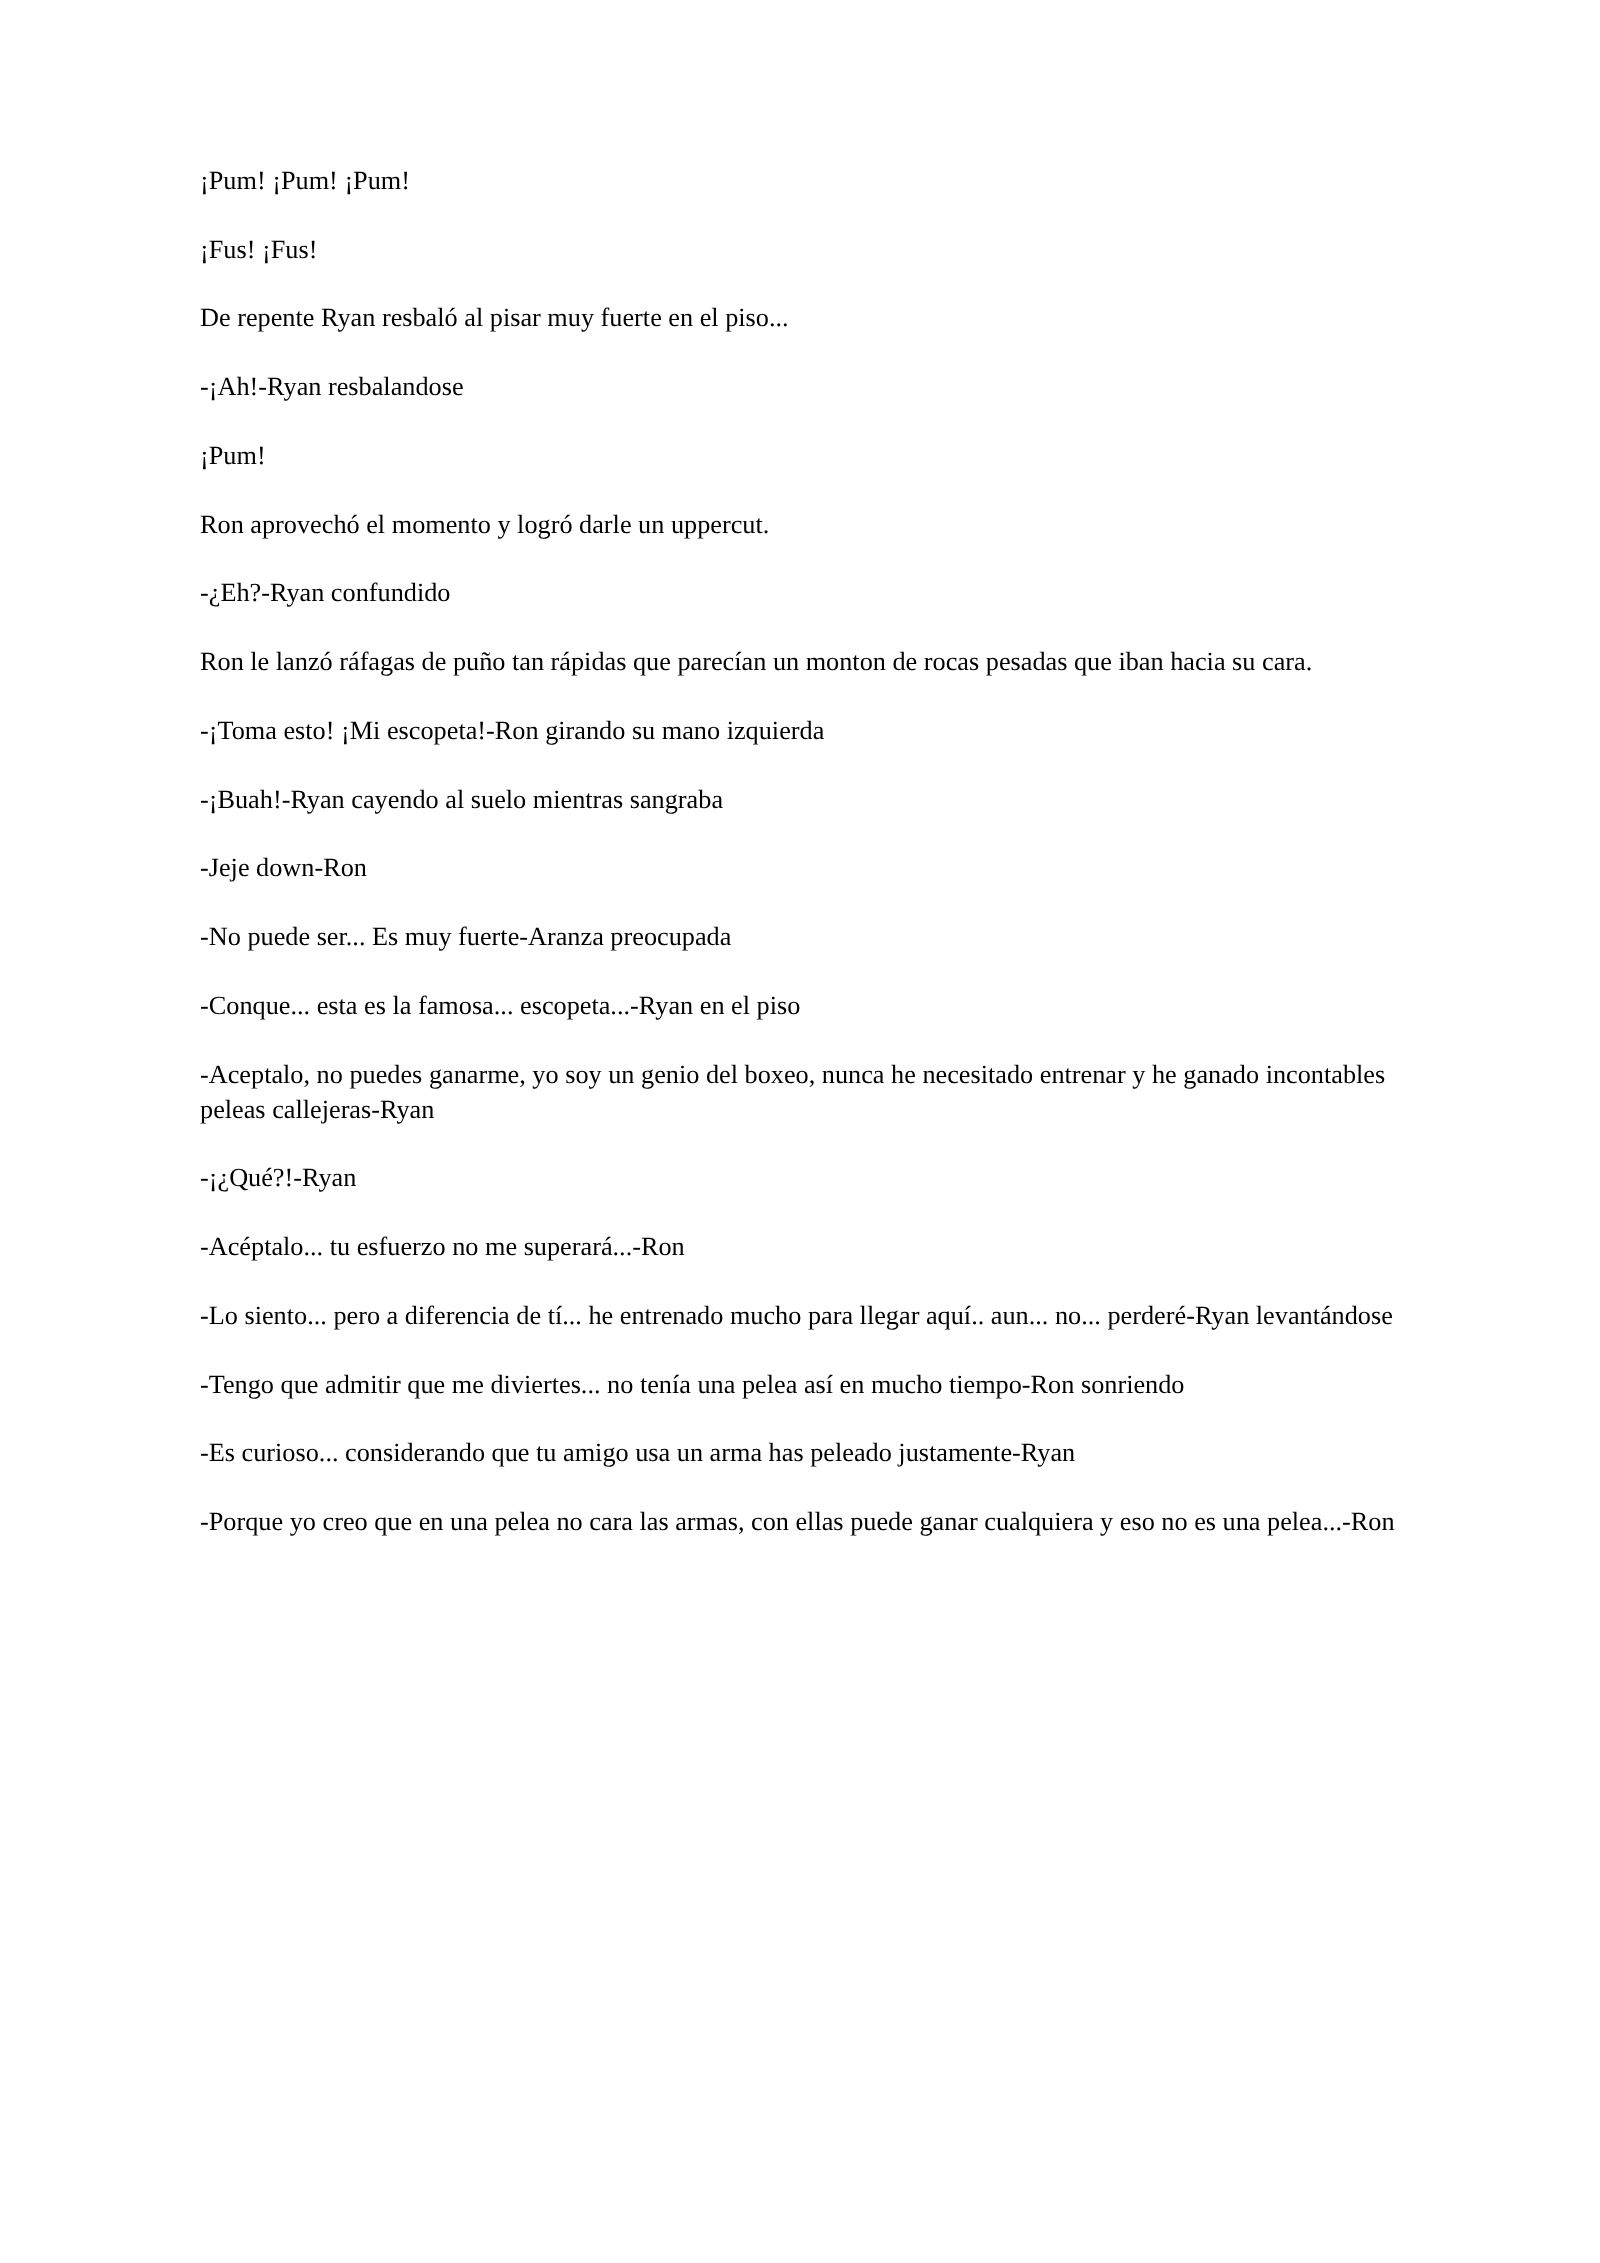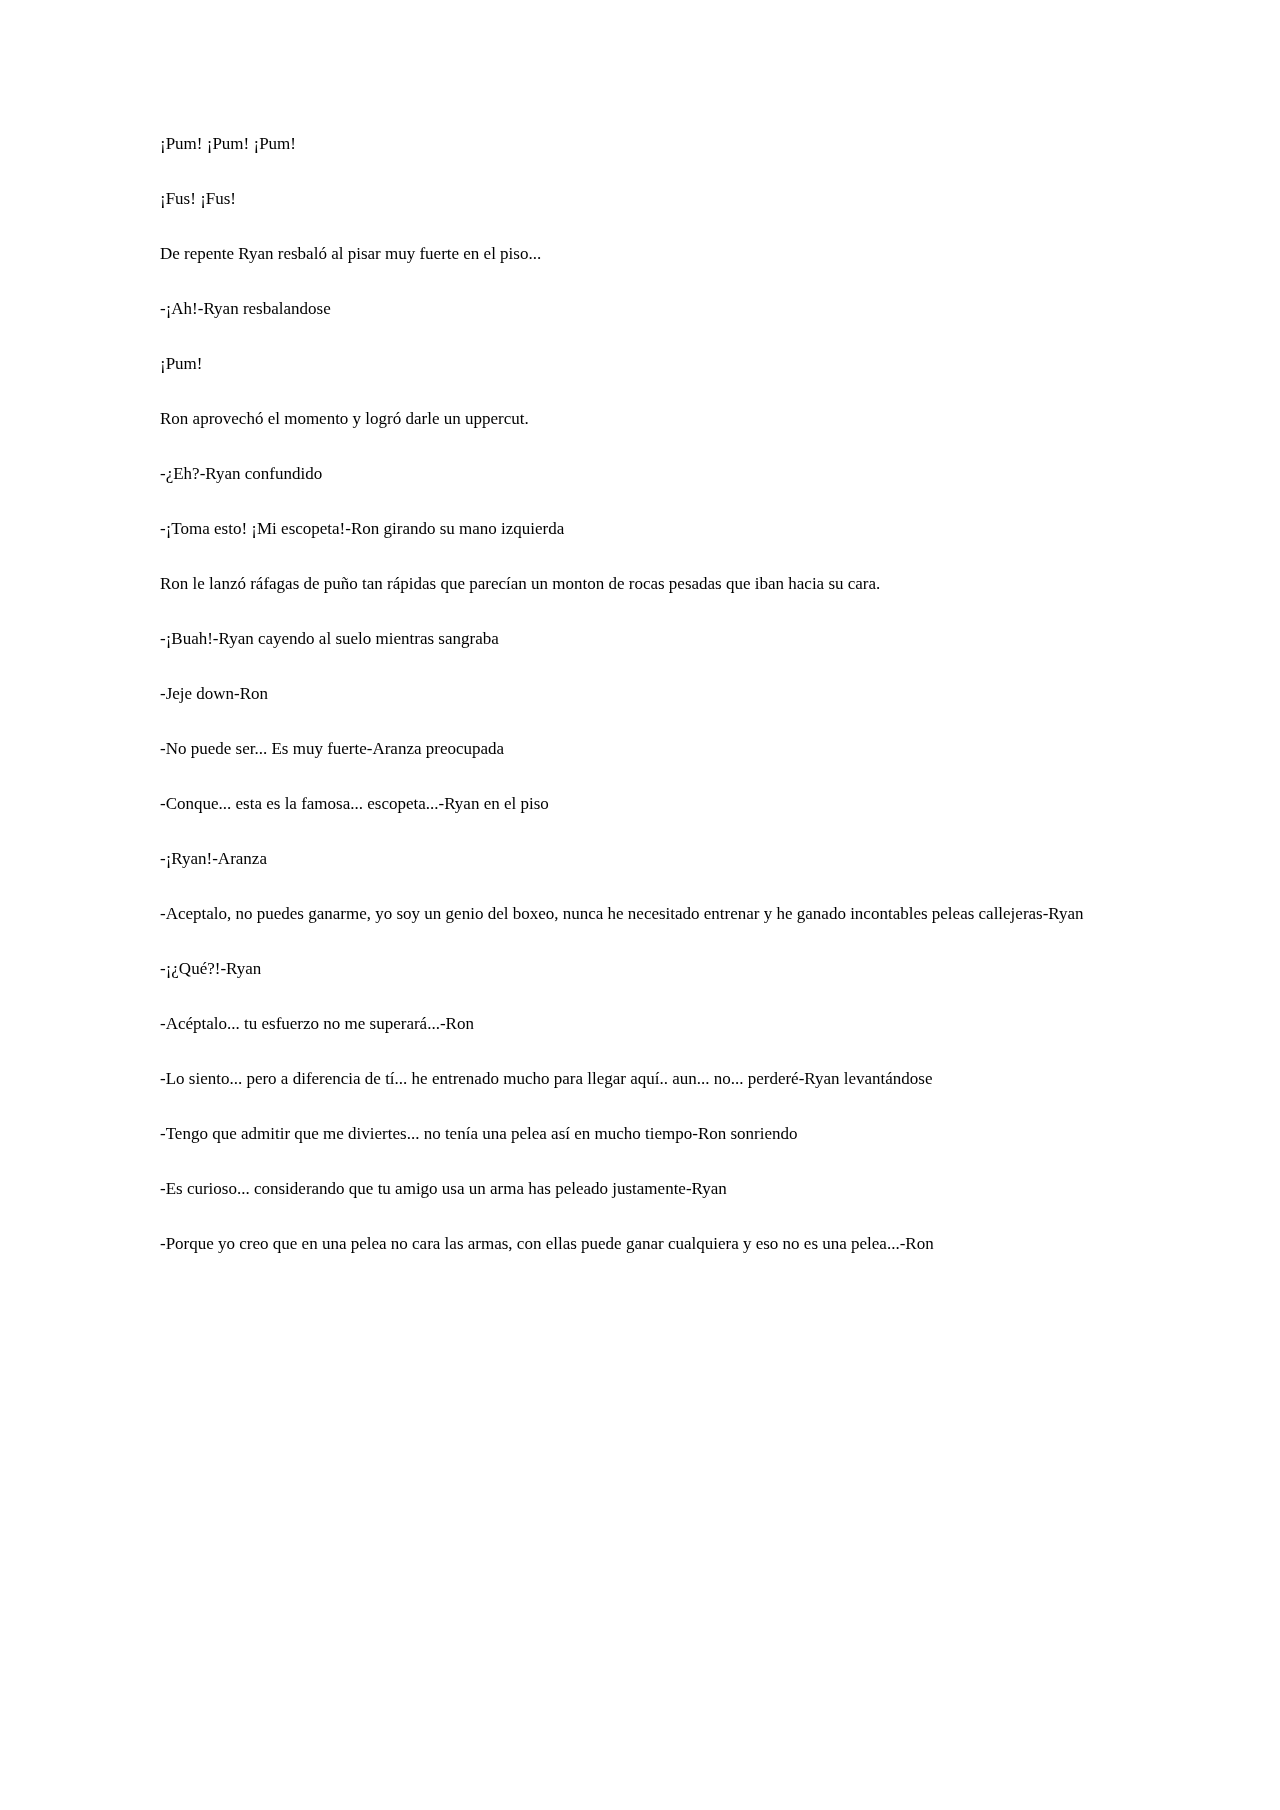--- a/index.html
+++ b/index.html
@@ -14,21 +14,21 @@
     background: #ffffff;
     box-sizing: border-box;
     overflow: hidden;
   }
   .content {
     position: absolute;
     top: 130px;
     left: 160px;
     width: 965px;
     font-family: "Liberation Serif", "DejaVu Serif", serif;
-    font-size: 17px;
+    font-size: 21px;
     line-height: 28px;
     color: #000000;
   }
   .para {
     margin: 0 0 27px 0;
     padding: 0;
     white-space: pre-wrap;
   }
 </style>
 </head>
@@ -36,27 +36,26 @@
 
 <div class="page">
   <div class="content" id="paragraph-container">
       <p class="para">¡Pum! ¡Pum! ¡Pum!</p>
       <p class="para">¡Fus! ¡Fus!</p>
       <p class="para">De repente Ryan resbaló al pisar muy fuerte en el piso...</p>
       <p class="para">-¡Ah!-Ryan resbalandose</p>
       <p class="para">¡Pum!</p>
       <p class="para">Ron aprovechó el momento y logró darle un uppercut.</p>
       <p class="para">-¿Eh?-Ryan confundido</p>
+      <p class="para">Ron le lanzó ráfagas de puño tan rápidas que parecían un monton de rocas pesadas que iban hacia su cara.</p>
       <p class="para">-¡Toma esto! ¡Mi escopeta!-Ron girando su mano izquierda</p>
-      <p class="para">Ron le lanzó ráfagas de puño tan rápidas que parecían un monton de rocas pesadas que iban hacia su cara.</p>
       <p class="para">-¡Buah!-Ryan cayendo al suelo mientras sangraba</p>
       <p class="para">-Jeje down-Ron</p>
       <p class="para">-No puede ser... Es muy fuerte-Aranza preocupada</p>
       <p class="para">-Conque... esta es la famosa... escopeta...-Ryan en el piso</p>
-      <p class="para">-¡Ryan!-Aranza</p>
       <p class="para">-Aceptalo, no puedes ganarme, yo soy un genio del boxeo, nunca he necesitado entrenar y he ganado incontables peleas callejeras-Ryan</p>
       <p class="para">-¡¿Qué?!-Ryan</p>
       <p class="para">-Acéptalo... tu esfuerzo no me superará...-Ron</p>
       <p class="para">-Lo siento... pero a diferencia de tí... he entrenado mucho para llegar aquí.. aun... no... perderé-Ryan levantándose</p>
       <p class="para">-Tengo que admitir que me diviertes... no tenía una pelea así en mucho tiempo-Ron sonriendo</p>
       <p class="para">-Es curioso... considerando que tu amigo usa un arma has peleado justamente-Ryan</p>
       <p class="para">-Porque yo creo que en una pelea no cara las armas, con ellas puede ganar cualquiera y eso no es una pelea...-Ron</p>
     </div>
 </div>
 

